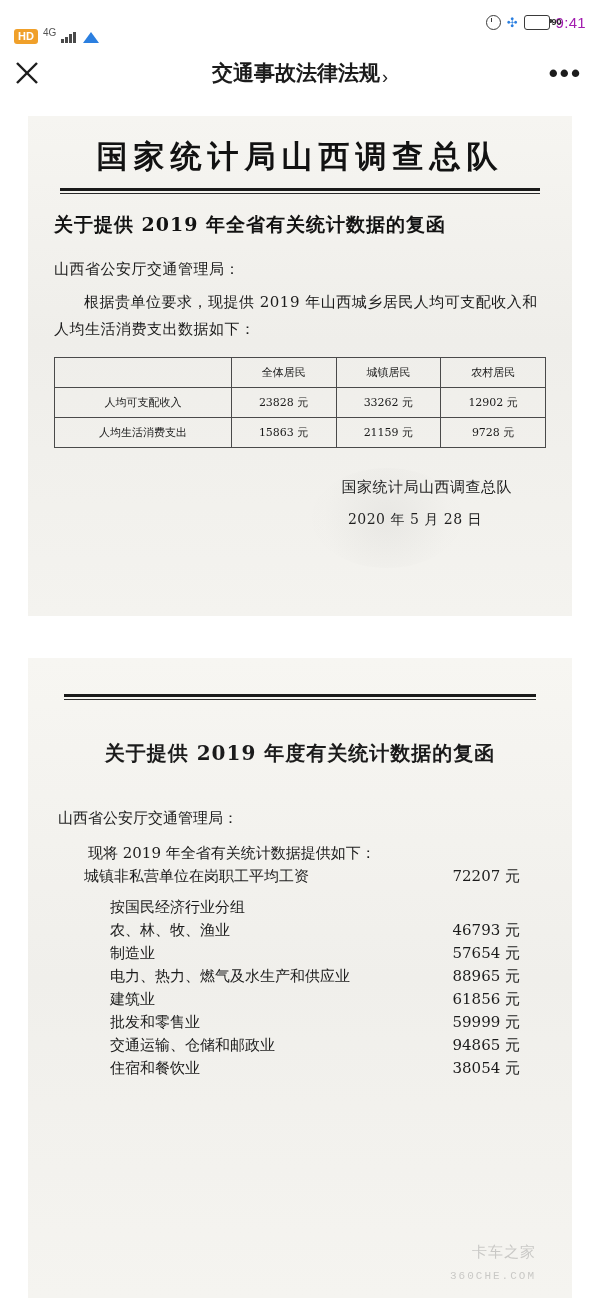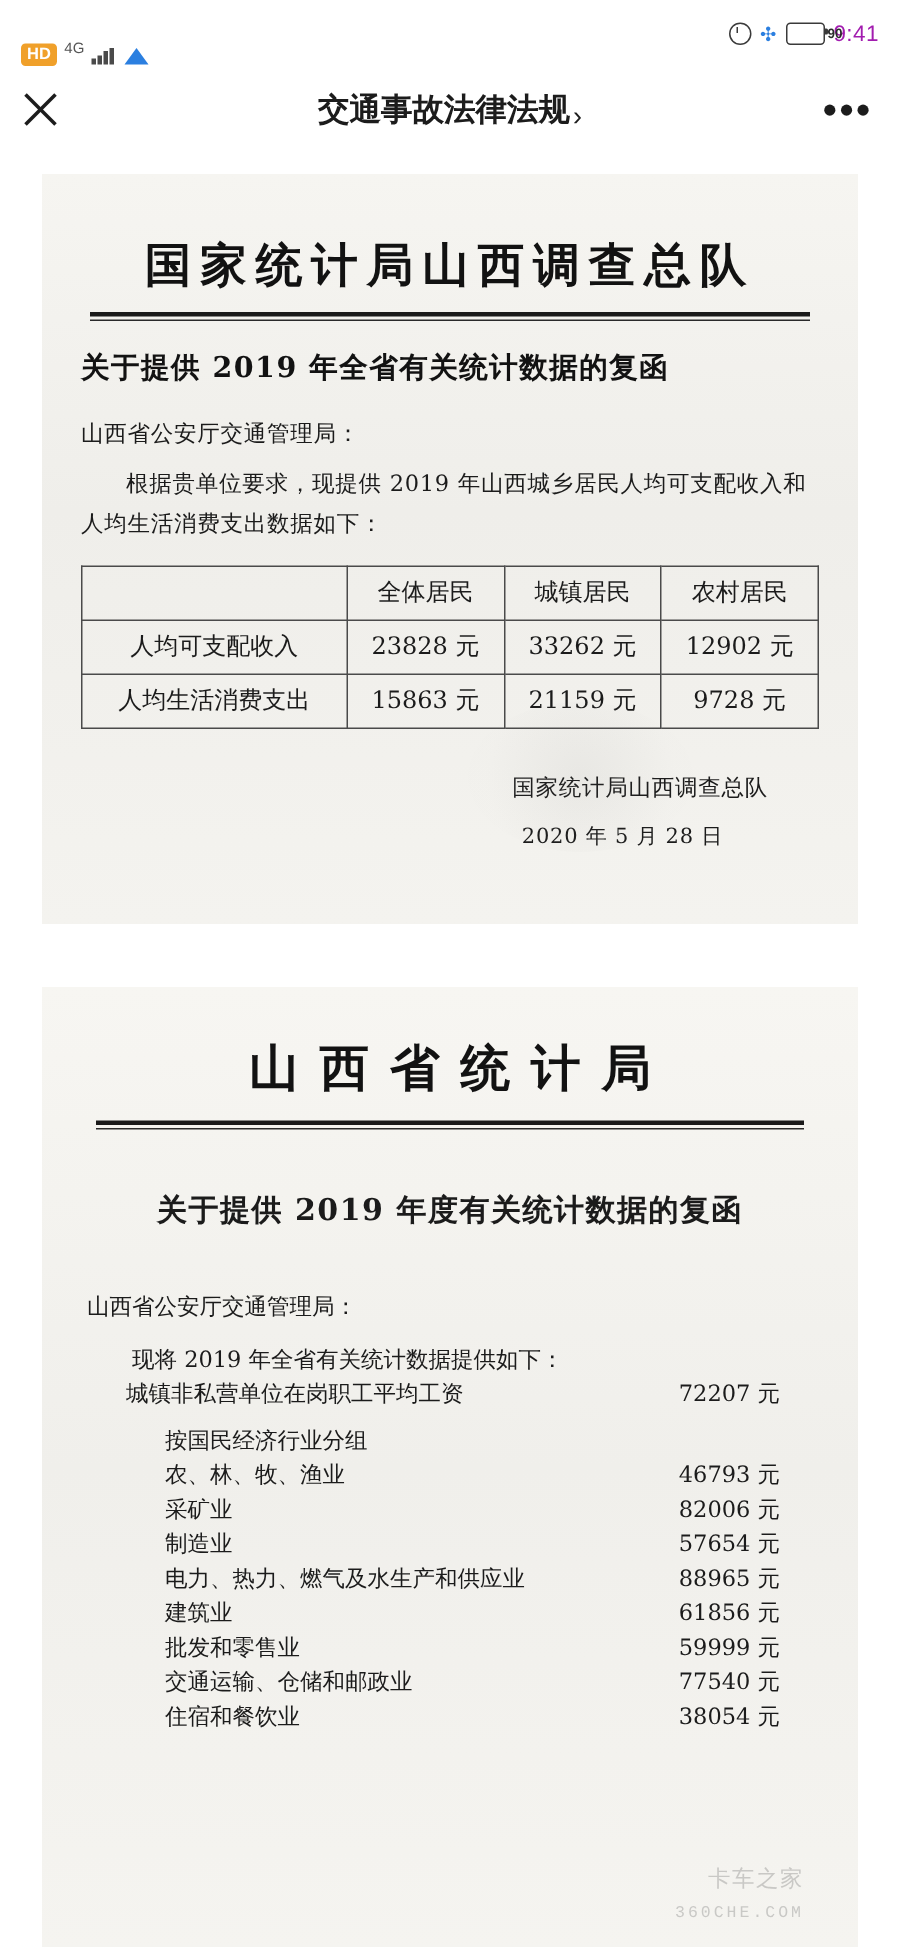--- a/index.html
+++ b/index.html
@@ -194,21 +194,21 @@
   .doc {
     position: relative;
     background: #f2f1ed;
     color: #1b1b1b;
     box-sizing: border-box;
   }
   .doc-1 {
     margin: 14px 28px 0 28px;
     width: 544px;
     height: 500px;
-    padding: 40px 26px 0 26px;
+    padding: 20px 26px 0 26px;
     background: linear-gradient(180deg,#f6f5f1 0%,#efeeea 45%,#f4f3ef 100%);
   }
   .doc-title {
     text-align: center;
     font-family: "DejaVu Serif", serif;
     font-weight: bold;
     color: #121212;
   }
   .d1-head {
     font-size: 31px;
@@ -243,21 +243,21 @@
     line-height: 27px;
     font-family: "DejaVu Serif", serif;
     text-indent: 30px;
     letter-spacing: 0.5px;
   }
   table.d1-table {
     width: 100%;
     margin-top: 14px;
     border-collapse: collapse;
     font-family: "DejaVu Serif", serif;
-    font-size: 16px;
+    font-size: 11px;
   }
   table.d1-table td, table.d1-table th {
     border: 1px solid #4a4a4a;
     text-align: center;
     padding: 7px 2px;
     font-weight: normal;
   }
   table.d1-table th { font-weight: normal; }
   table.d1-table td.rowhead, table.d1-table th.rowhead {
     width: 36%;
@@ -429,61 +429,56 @@
       </tr>
     </tbody>
       </table>
 
     <div class="stamp"></div>
     <div class="d1-sign">国家统计局山西调查总队</div>
     <div class="d1-date">2020 年 5 月 28 日</div>
   </div>
 
   <div class="doc doc-2">
-    <div class="doc-title d2-head">山西省统计局</div>
     <div class="rule-thick"></div>
     <div class="rule-thin"></div>
     <div class="d2-sub">关于提供 2019 年度有关统计数据的复函</div>
     <div class="d2-to">山西省公安厅交通管理局：</div>
     <div class="d2-lead">现将 2019 年全省有关统计数据提供如下：</div>
 
     <div class="d2-row ind-1">
       <span class="lbl">城镇非私营单位在岗职工平均工资</span>
       <span class="val">72207 元</span>
     </div>
 
     <div class="d2-group">按国民经济行业分组</div>
 
     <div class="d2-row ind-2">
       <span class="lbl">农、林、牧、渔业</span>
       <span class="val">46793 元</span>
     </div>
     <div class="d2-row ind-2">
-      <span class="lbl">采矿业</span>
-      <span class="val">82006 元</span>
-    </div>
-    <div class="d2-row ind-2">
       <span class="lbl">制造业</span>
       <span class="val">57654 元</span>
     </div>
     <div class="d2-row ind-2">
       <span class="lbl">电力、热力、燃气及水生产和供应业</span>
       <span class="val">88965 元</span>
     </div>
     <div class="d2-row ind-2">
       <span class="lbl">建筑业</span>
       <span class="val">61856 元</span>
     </div>
     <div class="d2-row ind-2">
       <span class="lbl">批发和零售业</span>
       <span class="val">59999 元</span>
     </div>
     <div class="d2-row ind-2">
       <span class="lbl">交通运输、仓储和邮政业</span>
-      <span class="val">77540 元</span>
+      <span class="val">94865 元</span>
     </div>
     <div class="d2-row ind-2">
       <span class="lbl">住宿和餐饮业</span>
       <span class="val">38054 元</span>
     </div>
 
     <div class="wm wm-1">卡车之家</div>
     <div class="wm wm-2">360CHE.COM</div>
   </div>
 

